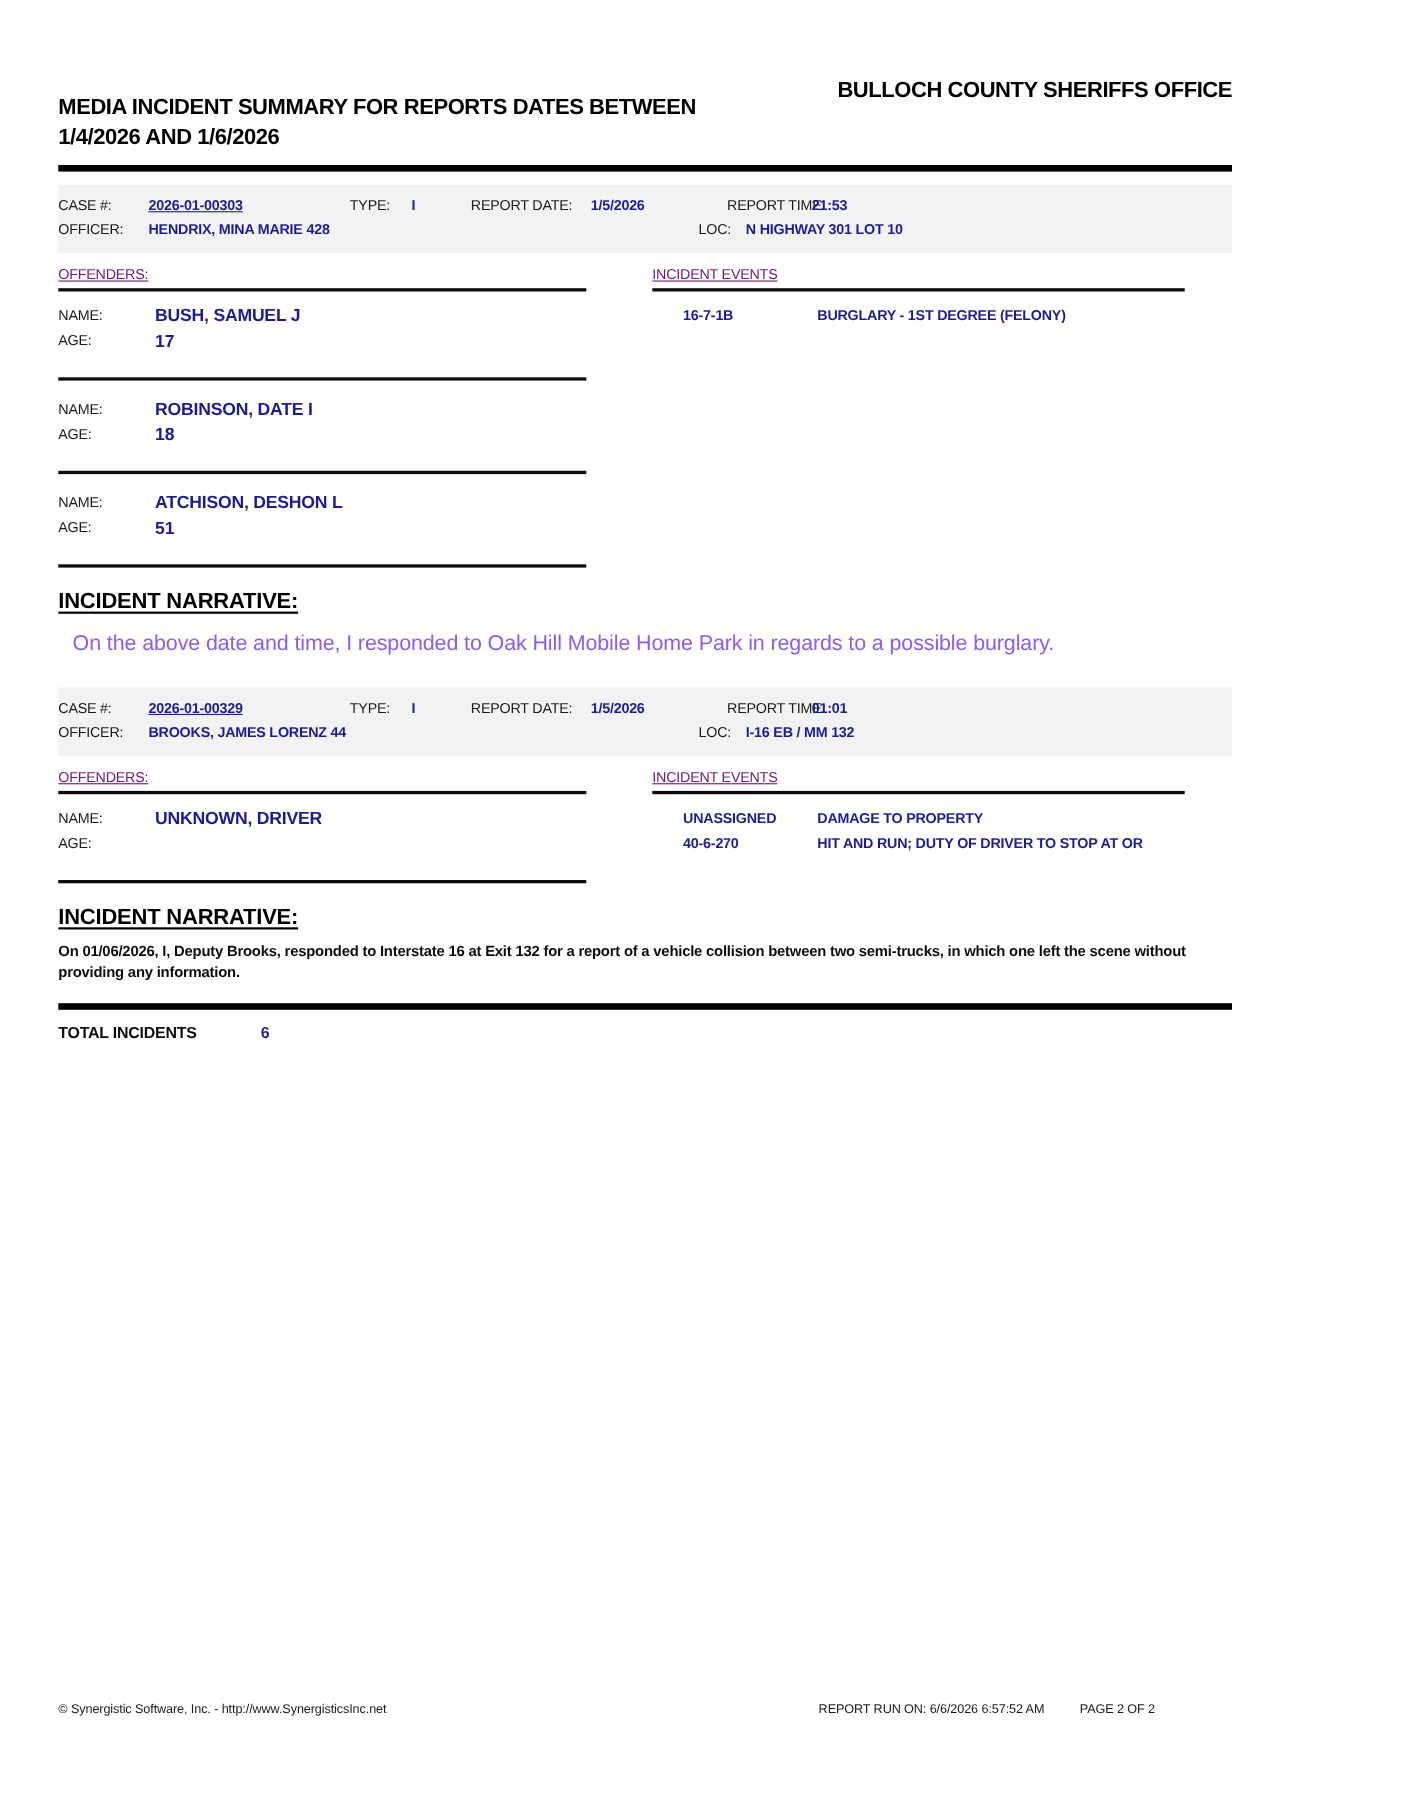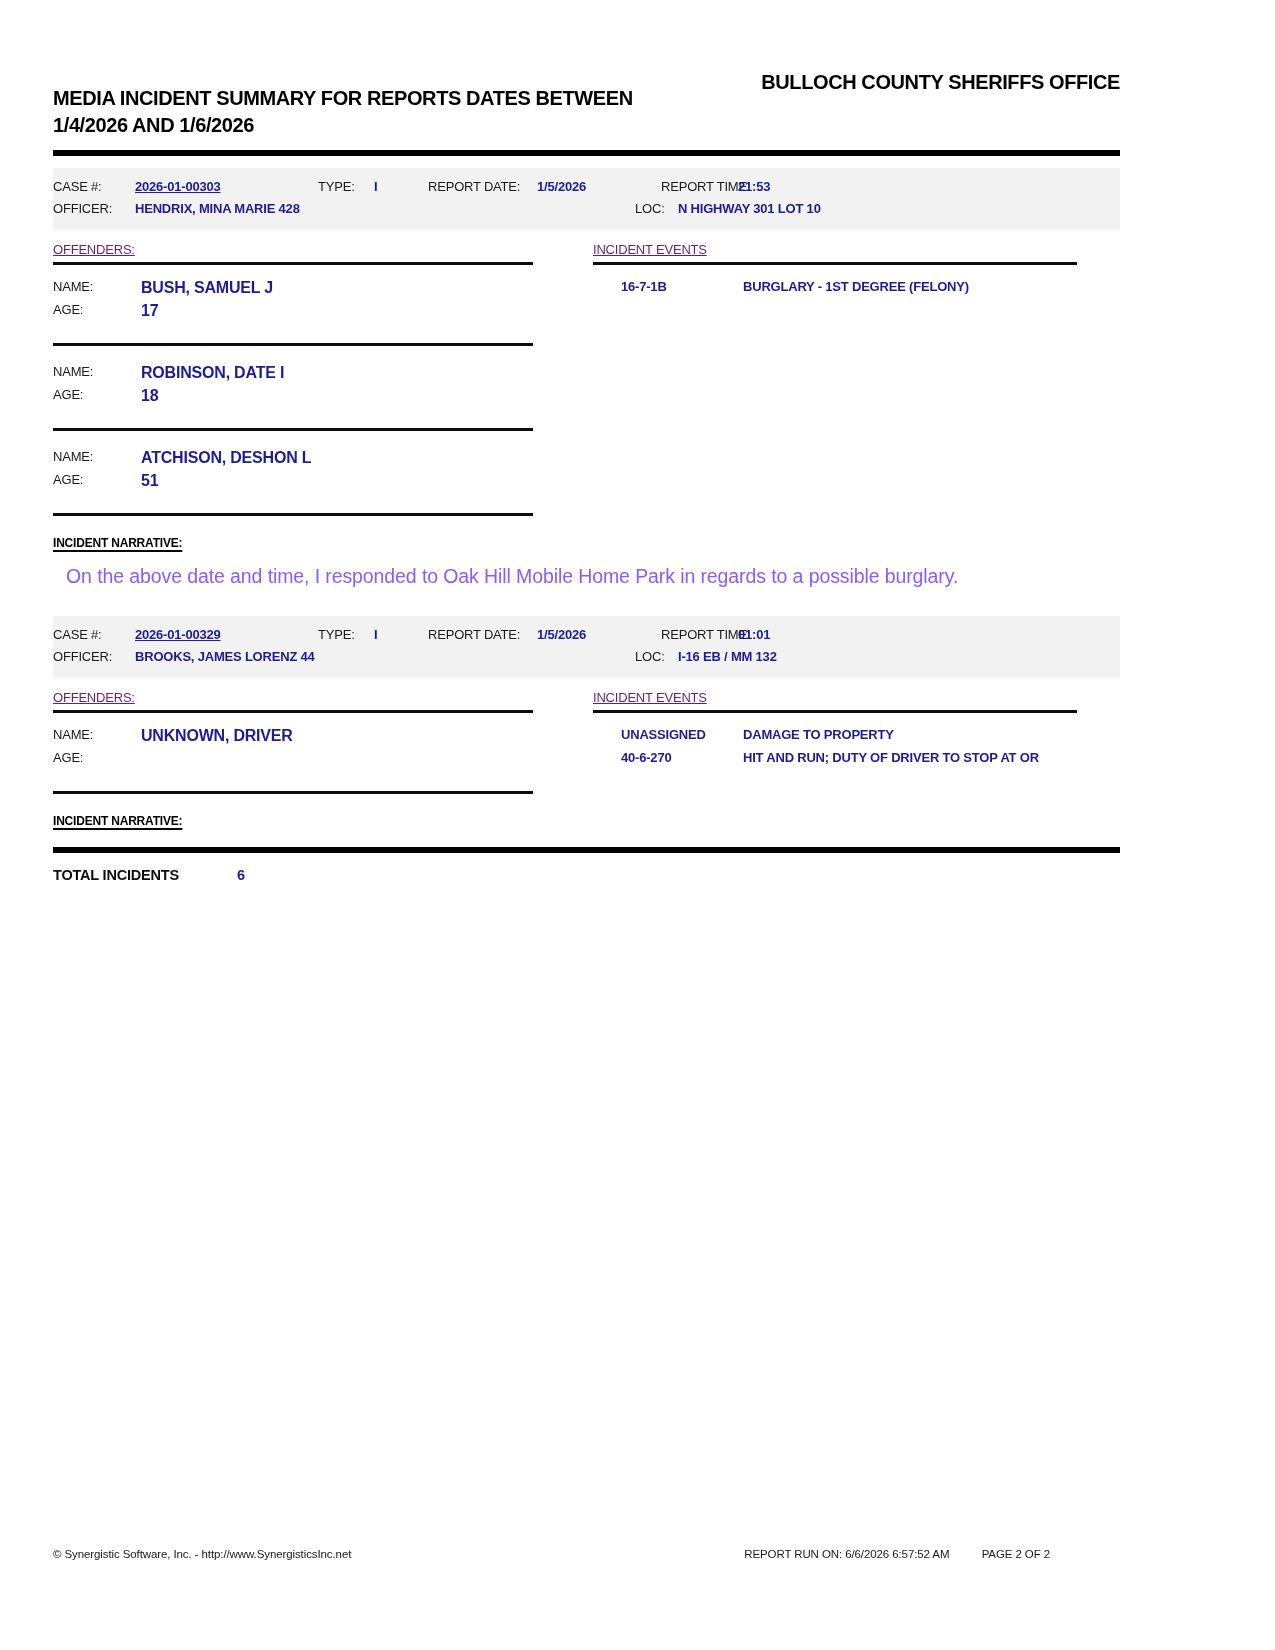--- a/index.html
+++ b/index.html
@@ -49,21 +49,21 @@
   .kv-row .k { position: absolute; left: 0; top: 3px; font-size: 13px; color: #1a1a1a; letter-spacing: -0.2px; }
   .kv-row .v { position: absolute; left: 88px; top: 3px; font-size: 16px; font-weight: bold; color: #1c1c96; letter-spacing: -0.2px; white-space: nowrap; }
   .entry-sep { height: 3px; background: #0d0d0d; width: 480px; margin: 21px 0 15px 0; }
   .event-row { position: relative; height: 23px; }
   .event-row .code { position: absolute; left: 28px; top: 3px; font-size: 13px; font-weight: bold; color: #1c1c96; letter-spacing: -0.2px; }
   .event-row .desc { position: absolute; left: 150px; top: 3px; font-size: 13px; font-weight: bold; color: #1c1c96; letter-spacing: -0.2px; white-space: nowrap; }
 
   
   .narr-head {
     margin-top: 20px;
-    font-size: 12px; font-weight: bold; color: #000; letter-spacing: -0.2px;
+    font-size: 20px; font-weight: bold; color: #000; letter-spacing: -0.2px;
     text-decoration: underline; text-decoration-thickness: 2px; text-underline-offset: 3px;
     width: fit-content;
   }
   .narr-large { margin-top: 13px; padding-left: 13px; font-size: 19.5px; color: #8b5cf6; letter-spacing: -0.1px; line-height: 26px; }
   .narr-bold { margin-top: 9px; font-size: 13.5px; font-weight: bold; color: #0d0d0d; letter-spacing: -0.2px; line-height: 19px; width: 1058px; }
 
   .case2-gap { margin-top: 27px; }
 
   
   .total-rule { margin-top: 19px; }
@@ -211,20 +211,21 @@
         </div>
         <div class="event-row">
           <span class="code">40-6-270</span>
           <span class="desc">HIT AND RUN; DUTY OF DRIVER TO STOP AT OR</span>
         </div>
       </div>
     </div>
   </div>
 
   <div class="narr-head">INCIDENT NARRATIVE:</div>
+  <div class="narr-bold">On 01/06/2026, I, Deputy Brooks, responded to Interstate 16 at Exit 132 for a report of a vehicle collision between two semi-trucks, in which one left the scene without providing any information.</div>
 
   <div class="rule-thick total-rule"></div>
   <div class="total-row">
     <span class="t-lbl">TOTAL INCIDENTS</span>
     <span class="t-val">6</span>
   </div>
 
   <div class="footer">
     <div class="foot-left">© Synergistic Software, Inc.  -  http://www.SynergisticsInc.net</div>
     <div class="foot-right">

